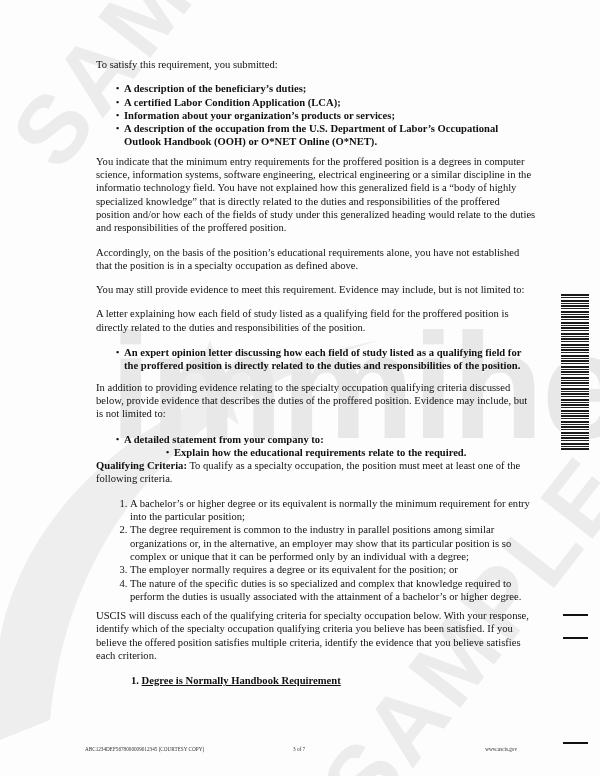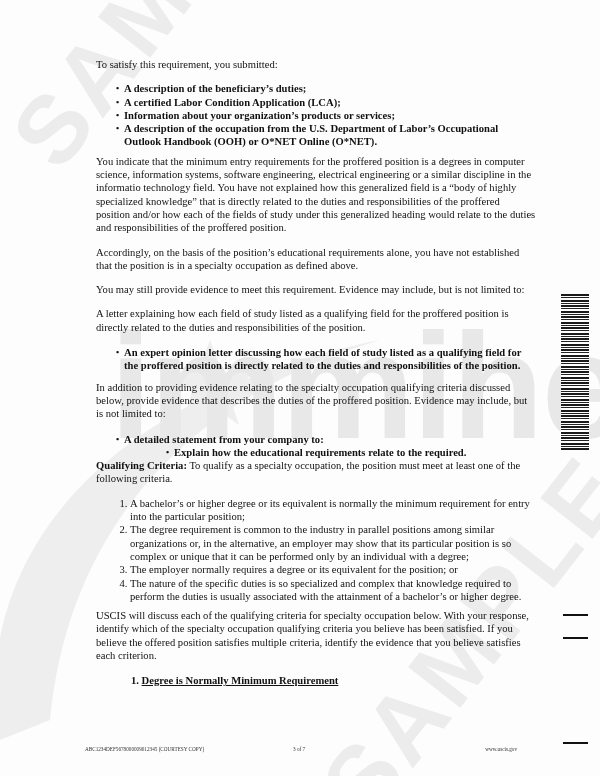--- a/index.html
+++ b/index.html
@@ -206,21 +206,21 @@
       <li>A bachelor’s or higher degree or its equivalent is normally the minimum requirement for entry into the particular position;</li>
       <li>The degree requirement is common to the industry in parallel positions among similar organizations or, in the alternative, an employer may show that its particular position is so complex or unique that it can be performed only by an individual with a degree;</li>
       <li>The employer normally requires a degree or its equivalent for the position; or</li>
       <li>The nature of the specific duties is so specialized and complex that knowledge required to perform the duties is usually associated with the attainment of a bachelor’s or higher degree.</li>
     </ol>
 
     <p>USCIS will discuss each of the qualifying criteria for specialty occupation below.  With your response, identify which of the specialty occupation qualifying criteria you believe has been satisfied. If you believe the offered position satisfies multiple criteria, identify the evidence that you believe satisfies each criterion.</p>
 
     <div class="section-heading">
       <span>1.</span>
-      <span class="title">Degree is Normally Minimum Requirement</span>
+      <span class="title">Degree is Normally Handbook Requirement</span>
     </div>
   </div>
 
   <div class="footer">
     <span class="left">ABC1234DEF5678000009012345 (COURTESY COPY)</span>
     <span class="center">3 of 7</span>
     <span class="right">www.uscis.gov</span>
   </div>
 
   <div class="barcode"></div>

